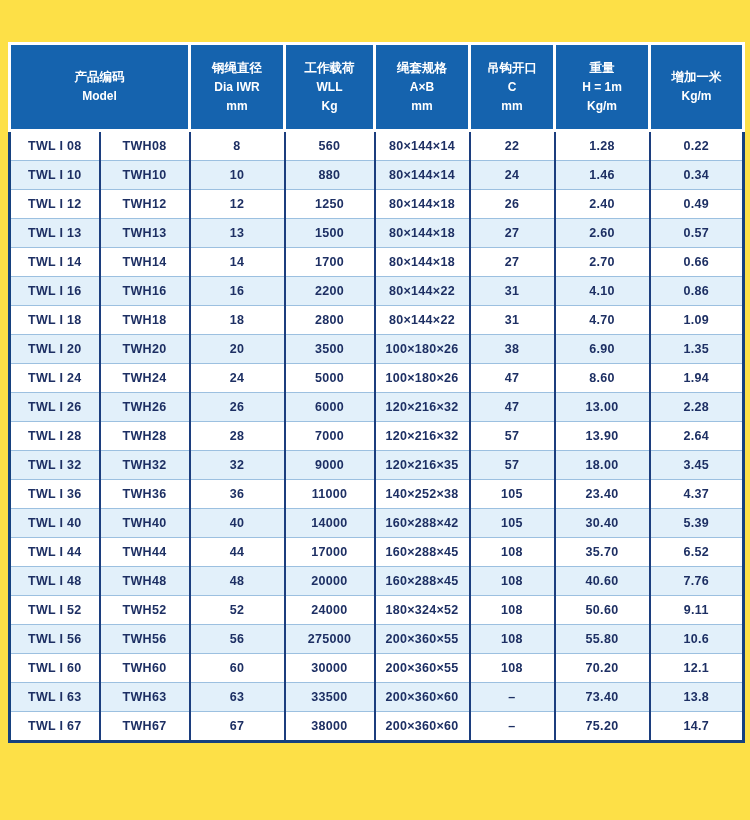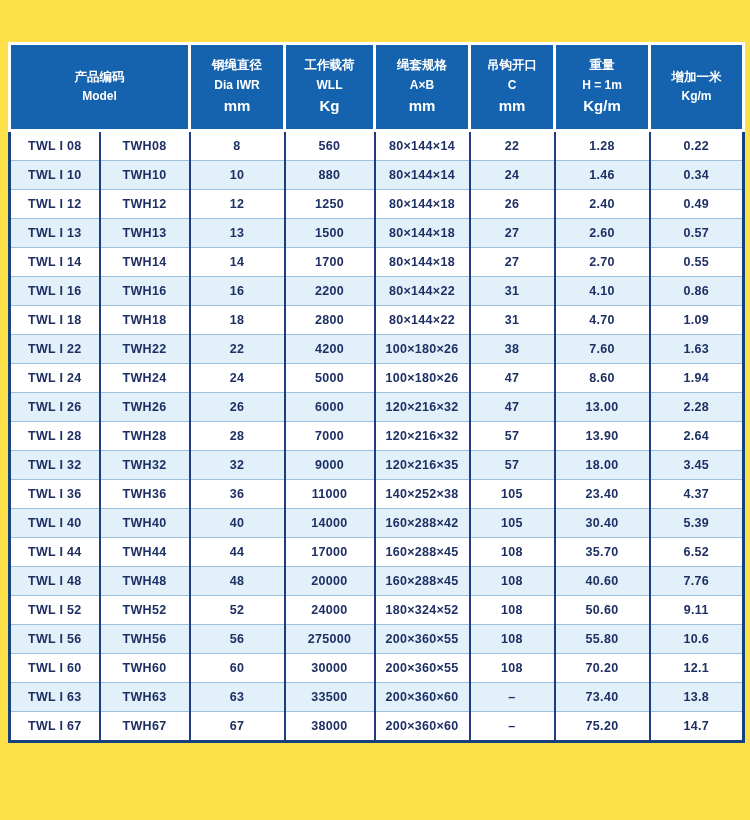--- a/index.html
+++ b/index.html
@@ -31,21 +31,21 @@
     height: 84px;
     padding: 0;
     font-weight: 700;
     font-size: 12.5px;
     line-height: 1.55;
     text-align: center;
     vertical-align: middle;
   }
   thead th span { display: block; }
   thead th .hline2 { font-size: 12px; }
-  thead th .hline3 { font-size: 15px; }
+  thead th .hline3 { font-size: 12px; }
   tbody td {
     height: 28px;
     padding: 0;
     text-align: center;
     vertical-align: middle;
     font-size: 12.5px;
     font-weight: 700;
     color: #1d2f63;
     border-top: 1px solid #9cc0e0;
     border-bottom: 1px solid #9cc0e0;
@@ -150,21 +150,21 @@
           <td>0.57</td>
         </tr>
         <tr>
           <td>TWL I 14</td>
           <td>TWH14</td>
           <td>14</td>
           <td>1700</td>
           <td>80×144×18</td>
           <td>27</td>
           <td>2.70</td>
-          <td>0.55</td>
+          <td>0.66</td>
         </tr>
         <tr>
           <td>TWL I 16</td>
           <td>TWH16</td>
           <td>16</td>
           <td>2200</td>
           <td>80×144×22</td>
           <td>31</td>
           <td>4.10</td>
           <td>0.86</td>
@@ -173,28 +173,28 @@
           <td>TWL I 18</td>
           <td>TWH18</td>
           <td>18</td>
           <td>2800</td>
           <td>80×144×22</td>
           <td>31</td>
           <td>4.70</td>
           <td>1.09</td>
         </tr>
         <tr>
-          <td>TWL I 22</td>
-          <td>TWH22</td>
-          <td>22</td>
-          <td>4200</td>
+          <td>TWL I 20</td>
+          <td>TWH20</td>
+          <td>20</td>
+          <td>3500</td>
           <td>100×180×26</td>
           <td>38</td>
-          <td>7.60</td>
-          <td>1.63</td>
+          <td>6.90</td>
+          <td>1.35</td>
         </tr>
         <tr>
           <td>TWL I 24</td>
           <td>TWH24</td>
           <td>24</td>
           <td>5000</td>
           <td>100×180×26</td>
           <td>47</td>
           <td>8.60</td>
           <td>1.94</td>

